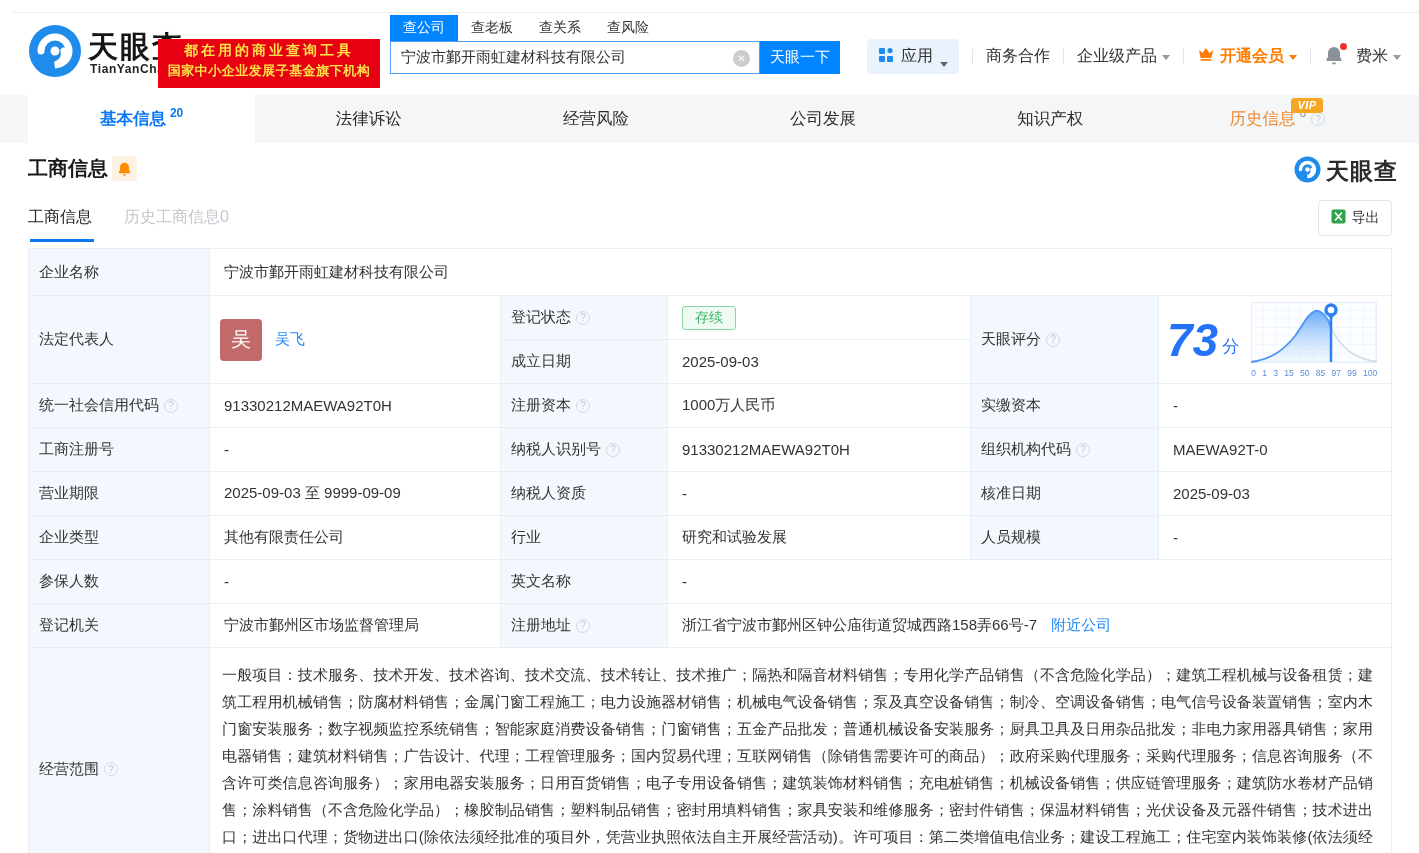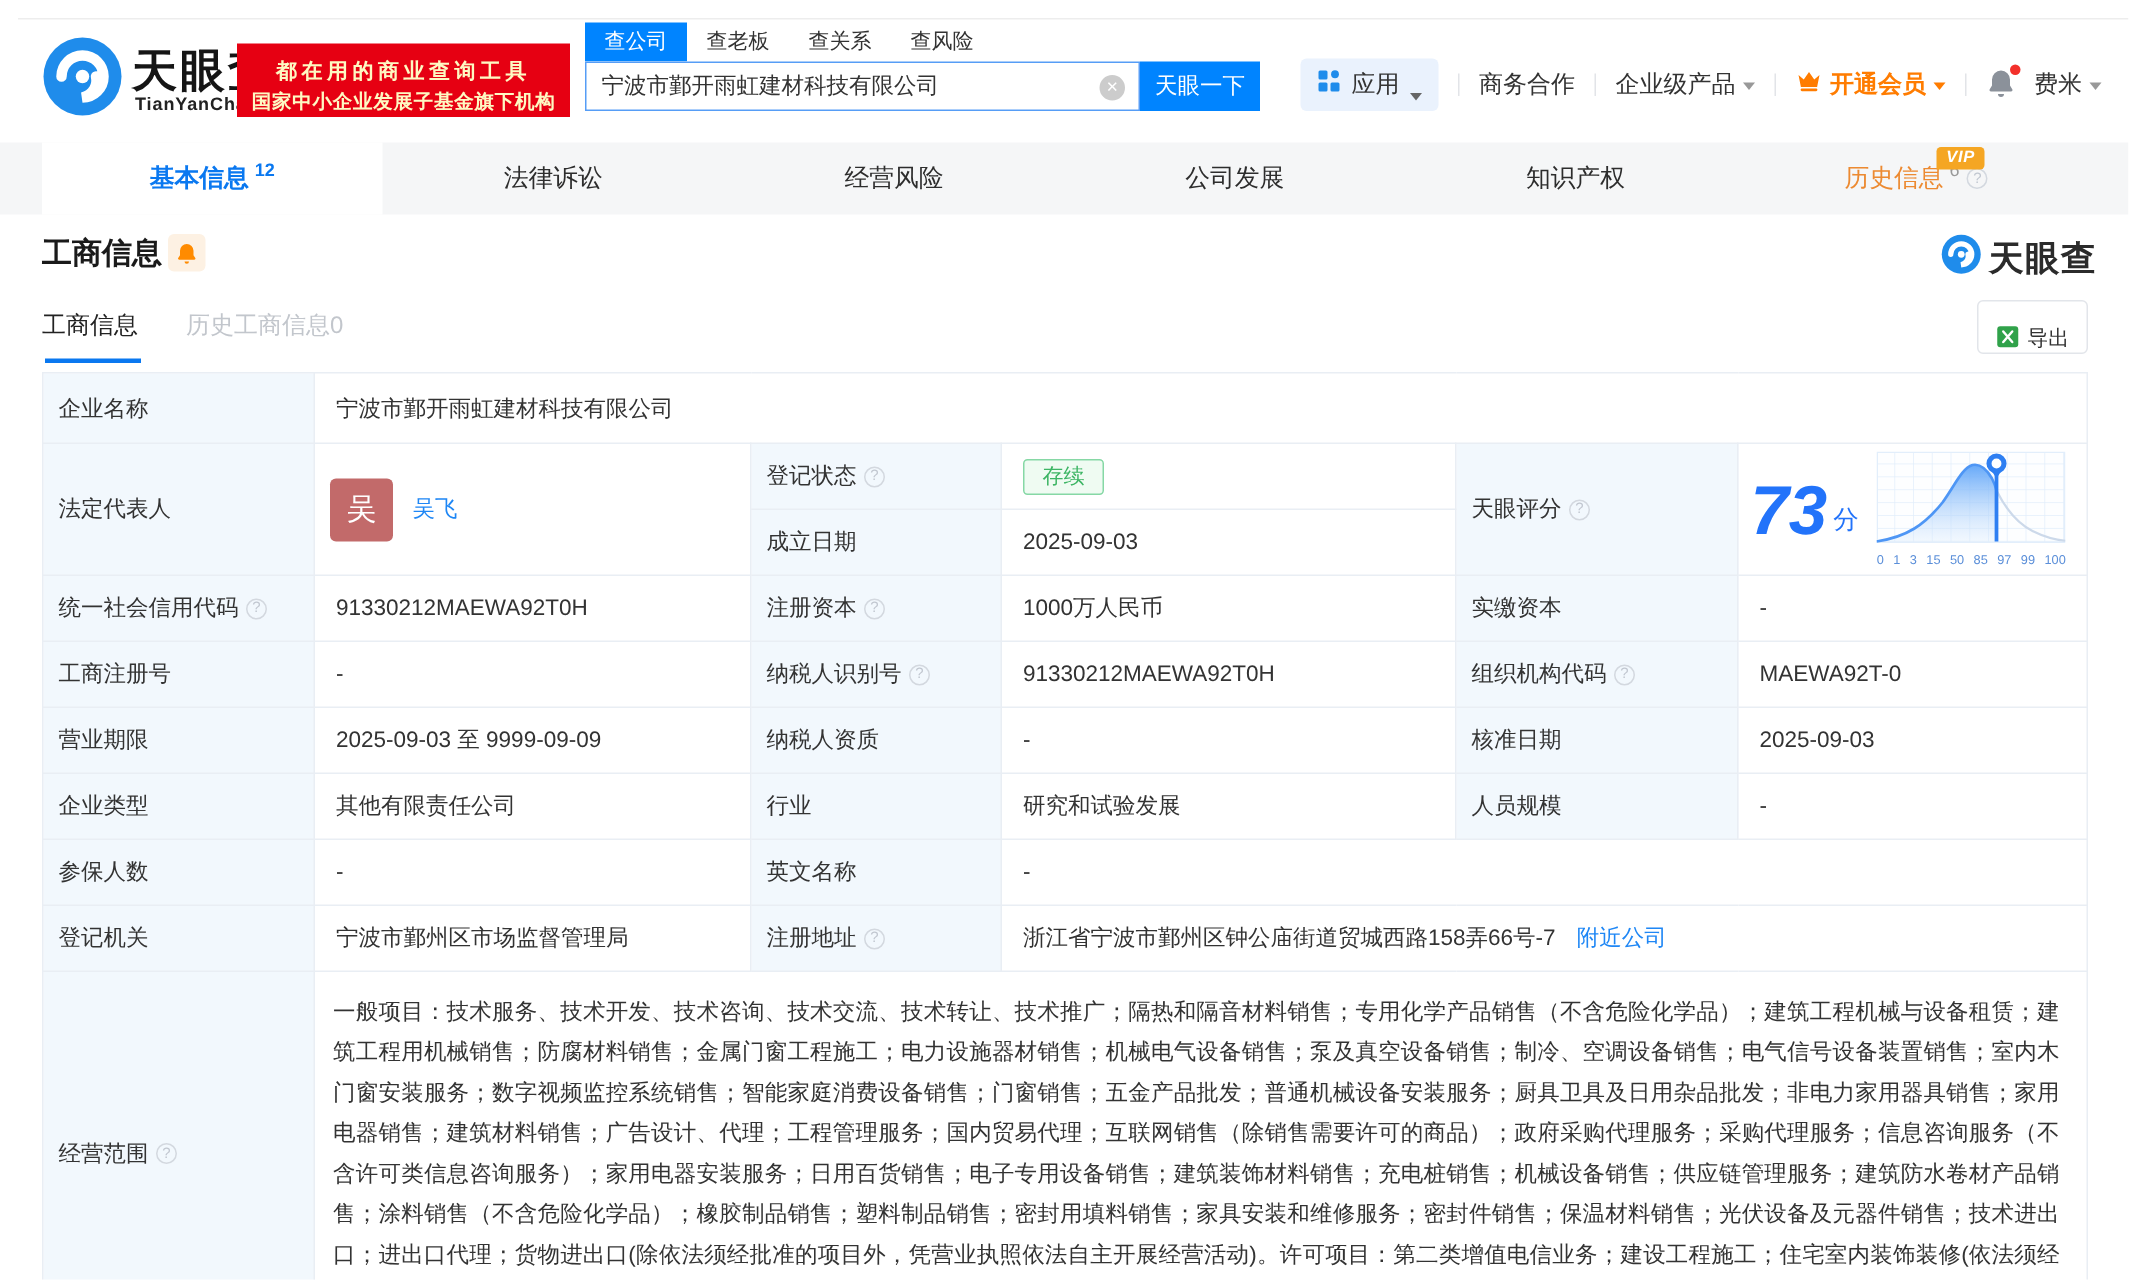--- a/index.html
+++ b/index.html
@@ -8,22 +8,22 @@
     font-family: "Liberation Sans", "DejaVu Sans", sans-serif;
     color:#333; background:#fff; position:relative; overflow:hidden;
   }
   .abs { position:absolute; }
   .top-line { top:12px; left:12px; right:0; height:1px; background:#ededed; }
 
   
   .logo-icon { left:28px; top:24px; width:54px; height:54px; }
   .logo-name { left:88px; top:27px; font-size:30px; font-weight:700; color:#151515; letter-spacing:2px; }
   .logo-domain { left:90px; top:62px; font-size:12px; font-weight:700; color:#222; letter-spacing:.6px; }
-  .red-badge { left:158px; top:29px; width:222px; height:49px; background:#e60012; color:#fef9c3;
-    display:flex; flex-direction:column; justify-content:flex-end; align-items:center; }
+  .red-badge { left:158px; top:39px; width:222px; height:49px; background:#e60012; color:#fde047;
+    display:flex; flex-direction:column; justify-content:flex-start; align-items:center; }
   .red-badge .l1 { font-size:14px; font-weight:700; letter-spacing:3px; line-height:22px; }
   .red-badge .l2 { font-size:13px; font-weight:700; line-height:20px; letter-spacing:.5px; }
 
   .search-tabs { left:390px; top:15px; display:flex; font-size:14px; }
   .search-tab { padding:4px 13px; color:#333; cursor:pointer; }
   .search-tab.active { background:#0084ff; color:#fff; }
   .search-box { left:390px; top:41px; width:370px; height:33px; border:1px solid #569df6; background:#fff; }
   .search-box input { width:330px; height:100%; border:none; outline:none; font-size:15px; padding-left:10px;
     font-family:inherit; color:#333; background:transparent; }
   .clear-icon { position:absolute; right:9px; top:8px; width:17px; height:17px; border-radius:50%;
@@ -64,21 +64,21 @@
   .sec-title { left:28px; top:155px; font-size:20px; font-weight:700; color:#1a1a1a; }
   .bell-chip { left:112px; top:156px; width:25px; height:25px; background:#fdf1e3; border-radius:4px;
     display:flex; align-items:center; justify-content:center; cursor:pointer; }
   .watermark { left:1294px; top:156px; display:flex; align-items:center; gap:5px; }
   .watermark .wm-text { font-size:23px; font-weight:700; color:#2b2b2b; letter-spacing:1px; }
   .subtabs { left:28px; top:207px; display:flex; gap:32px; font-size:16px; }
   .subtab { color:#c2c6cc; cursor:pointer; padding-bottom:14px; position:relative; }
   .subtab.active { color:#222; }
   .subtab.active::after { content:""; position:absolute; left:2px; bottom:0; width:64px; height:3px; background:#0a78f0; }
   .export-btn { left:1318px; top:200px; width:74px; height:36px; border:1px solid #e2e5ea; border-radius:4px;
-    display:flex; align-items:flex-end; justify-content:center; gap:6px; font-size:14px; color:#333; cursor:pointer; background:#fff; }
+    display:flex; align-items:center; justify-content:center; gap:6px; font-size:14px; color:#333; cursor:pointer; background:#fff; }
 
   
   table.info { position:absolute; left:28px; top:248px; width:1363px; border-collapse:collapse; table-layout:fixed; }
   table.info td { border:1px solid #e9eef4; font-size:15px; color:#333; vertical-align:middle; }
   td.lbl { background:#f2f8fd; padding-left:10px; }
   td.val { padding-left:14px; }
   .lbl-in { display:flex; align-items:center; }
   .badge-green { display:inline-block; padding:2px 12px; background:#effbf2; border:1px solid #86d8a5;
     color:#3db564; font-size:14px; border-radius:3px; }
   .rep-cell { display:flex; align-items:center; padding-left:10px; }
@@ -166,21 +166,21 @@
   <div class="menu-item" style="margin-left:10px">
     <span>费米</span>
     <span class="caret light"></span>
   </div>
 </div>
 
 <div class="abs nav-bar">
   <div class="nav-inner">
     <div class="nav-tab active">
       <span>基本信息</span>
-      <span class="nav-count">12</span>
+      <span class="nav-count">20</span>
     </div>
     <div class="nav-tab">
       <span>法律诉讼</span>
     </div>
     <div class="nav-tab">
       <span>经营风险</span>
     </div>
     <div class="nav-tab">
       <span>公司发展</span>
     </div>

